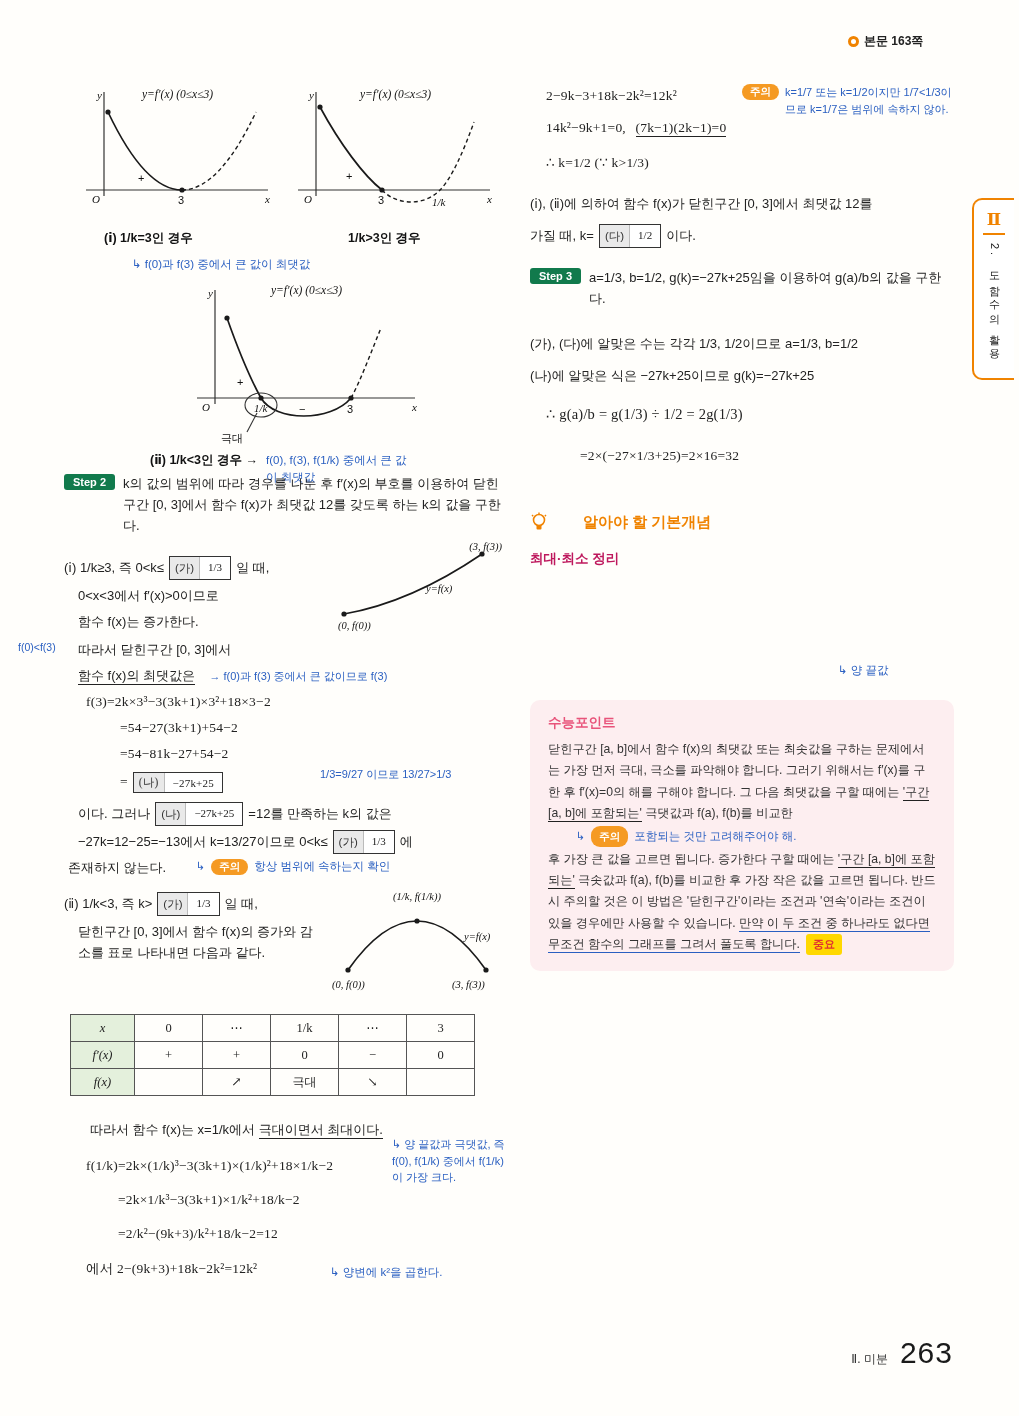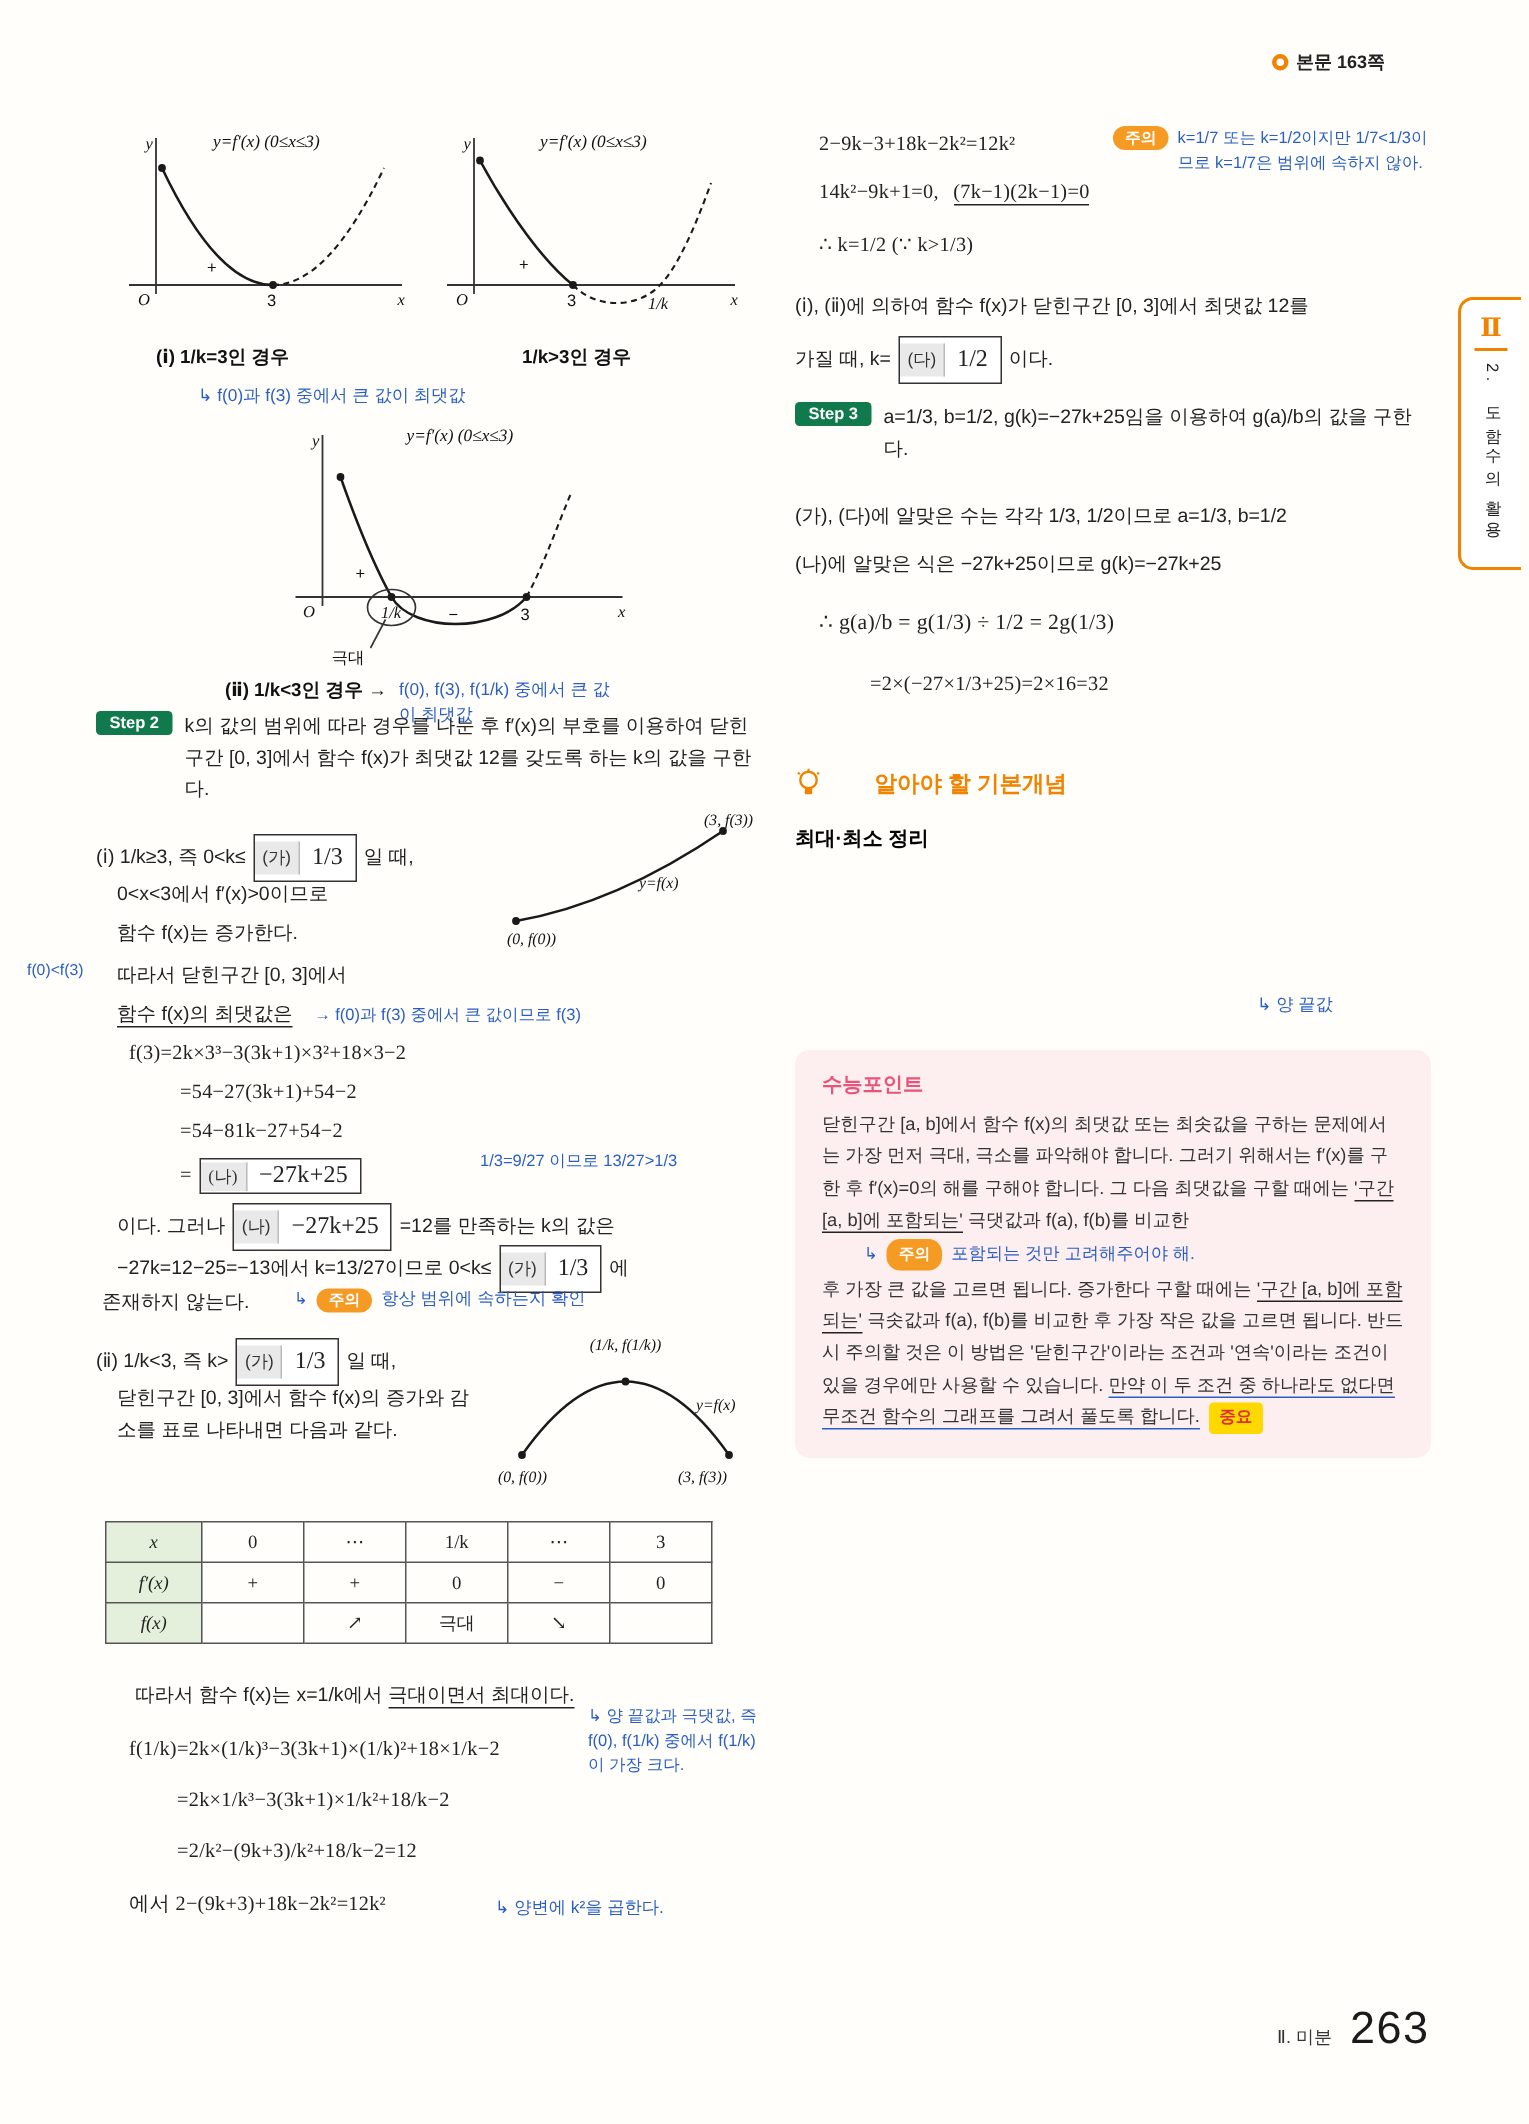--- a/index.html
+++ b/index.html
@@ -11,21 +11,21 @@
   }
   .abs { position:absolute; }
   .t13 { font-size:13px; line-height:1.6; }
   .eq  { font-size:13.5px; font-family:"Liberation Serif","DejaVu Serif",serif; letter-spacing:.2px; white-space:nowrap; }
   .blue { color:#2a5fc1; font-size:11px; line-height:1.5; }
   .caption { font-weight:bold; font-size:12.5px; color:#111; }
   .u { border-bottom:1.3px solid #222; padding-bottom:1px; }
   .u-blue { border-bottom:1.6px solid #2a5fc1; padding-bottom:1px; }
   .box { display:inline-flex; align-items:center; border:1.3px solid #333; background:#fff; margin:0 5px; vertical-align:middle; }
   .box .tag { background:#e9e9e9; padding:2px 5px; font-size:11.5px; color:#333; border-right:1px solid #bbb; }
-  .box .val { padding:2px 8px; font-size:16px; font-family:"Liberation Serif","DejaVu Serif",serif; }
+  .box .val { padding:2px 8px; font-size:11px; font-family:"Liberation Serif","DejaVu Serif",serif; }
   .step-badge { display:inline-block; background:#117a4c; color:#fff; font-size:11px; font-weight:bold; padding:2px 9px; border-radius:3px; white-space:nowrap; }
   .caution-badge { display:inline-block; background:#f59a23; color:#fff; font-size:10.5px; font-weight:bold; padding:1px 8px; border-radius:9px; white-space:nowrap; }
   .imp-badge { display:inline-block; background:#ffd800; color:#e03131; font-size:11px; font-weight:bold; padding:1px 7px; border-radius:3px; margin-left:6px; }
   .flexrow { display:flex; gap:8px; align-items:flex-start; }
 
   
   .header-ref { display:flex; align-items:center; gap:5px; font-size:12px; font-weight:bold; color:#222; }
   .bullseye { width:11px; height:11px; border:3px solid #f08300; border-radius:50%; background:#fff; }
   .side-tab { position:absolute; left:972px; top:198px; width:42px; height:182px;
     border:2px solid #f08300; border-right:none; border-radius:10px 0 0 10px;
@@ -51,21 +51,21 @@
   
   .ud-table { border-collapse:collapse; }
   .ud-table th, .ud-table td {
     border:1.1px solid #555; width:68px; height:27px; text-align:center;
     font-size:12.5px; font-weight:normal; font-family:"Liberation Serif","DejaVu Serif",serif;
   }
   .ud-table th { background:#e4f0dc; width:64px; font-style:italic; }
 
   
   .concept-h { display:flex; align-items:center; gap:8px; color:#f08300; font-weight:bold; font-size:15px; }
-  .subhead { font-weight:bold; font-size:13.5px; color:#000000; }
+  .subhead { font-weight:bold; font-size:13.5px; color:#be185d; }
   .body-text { font-size:13px; line-height:1.85; color:#222; }
   .pink-box { background:#fdeef0; border-radius:10px; padding:14px 18px 16px; width:424px; }
   .pink-title { color:#e8537a; font-weight:bold; font-size:13.5px; margin-bottom:7px; }
   .tipbody { font-size:12.2px; line-height:1.75; color:#333; }
   .note-wrap { white-space:normal; }
 </style>
 </head>
 <body>
 
 <div class="page">

